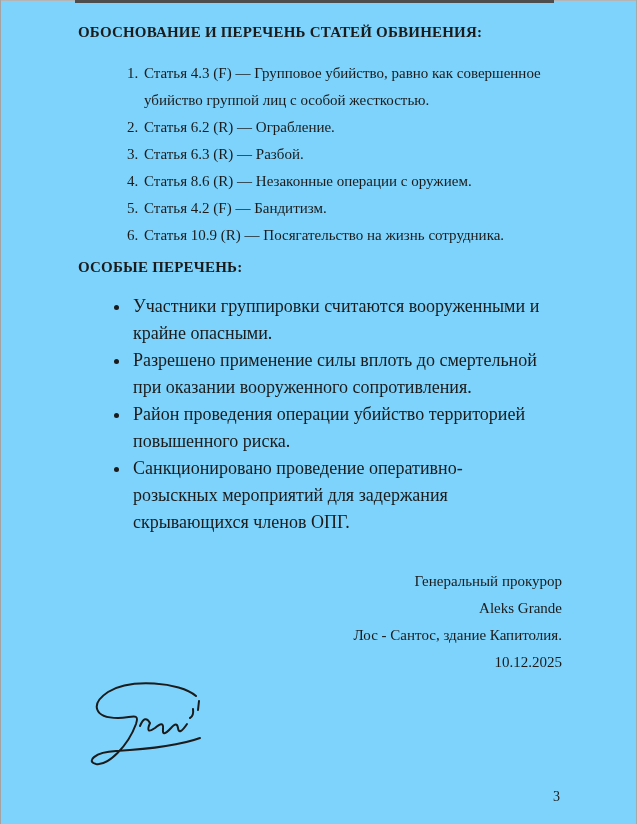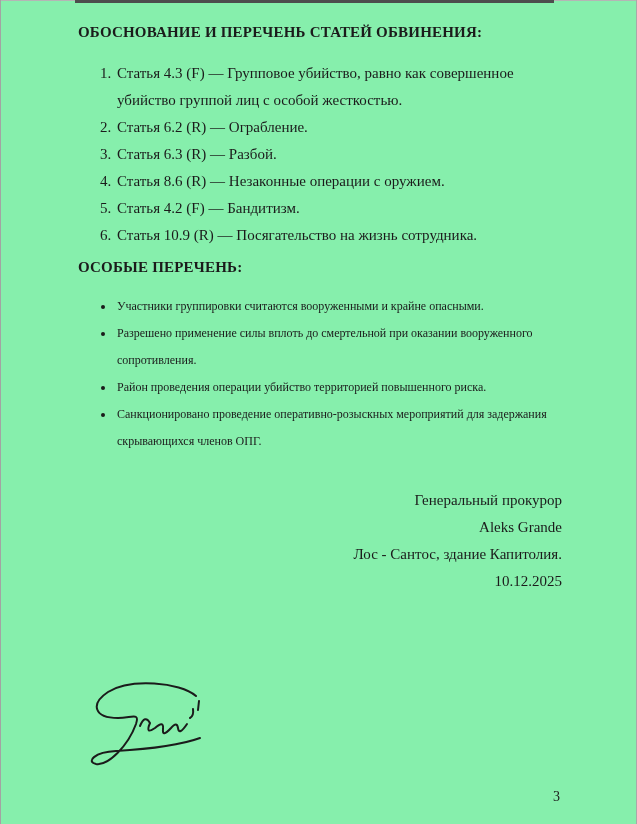--- a/index.html
+++ b/index.html
@@ -1,36 +1,36 @@
 <!DOCTYPE html>
 <html><head>
 <meta charset="utf-8">
 <style>
   html,body{margin:0;padding:0;background:#ffffff;}
   body{
     width:637px;height:824px;overflow:hidden;
     font-family:"Liberation Serif","DejaVu Serif",serif;
     color:#1b1b1b;
   }
-  .page{position:relative;width:637px;height:824px;background:#86efac;}
+  .page{position:relative;width:637px;height:824px;background:#7dd3fc;}
   
   .edge-left{position:absolute;left:0;top:0;width:1px;height:824px;background:#a3a3a3;}
   .edge-right{position:absolute;right:0;top:0;width:1px;height:824px;background:#a8a8a8;}
   .edge-top{position:absolute;left:0;top:0;width:637px;height:1px;background:#b5b5b5;}
   .edge-top-dark{position:absolute;left:75px;top:0;width:479px;height:3px;background:#4d4d4d;}
   .content{position:absolute;left:78px;top:22px;width:484px;}
   .doc-heading{
     font-size:15px;line-height:20px;font-weight:bold;margin:0 0 18px 0;
     letter-spacing:.2px;
   }
   .doc-heading.second{margin-top:0;margin-bottom:16px;}
   .intro{font-size:15px;line-height:27px;margin:0 0 12px 0;}
   ol.charges{margin:0 0 8px 0;padding:0 0 0 37px;font-size:15px;line-height:27px;}
-  ol.charges li{padding-left:2px;}
-  ul.conditions{margin:0;padding:0 0 0 37px;font-size:12px;line-height:27px;list-style:disc;}
+  ol.charges li{padding-left:2px;margin-left:27px;}
+  ul.conditions{margin:16px;padding:0 0 0 37px;font-size:18px;line-height:27px;list-style:disc;}
   ul.conditions li{padding-left:2px;}
   .sig-block{margin-top:32px;text-align:right;font-size:15px;line-height:27px;}
   .sig-block div{white-space:nowrap;}
   .signature{position:absolute;left:78px;top:680px;width:140px;height:100px;}
   .signature svg{display:block;width:140px;height:100px;}
   .page-number{position:absolute;right:77px;top:788px;font-size:14px;line-height:18px;}
 </style>
 </head>
 <body>
 

